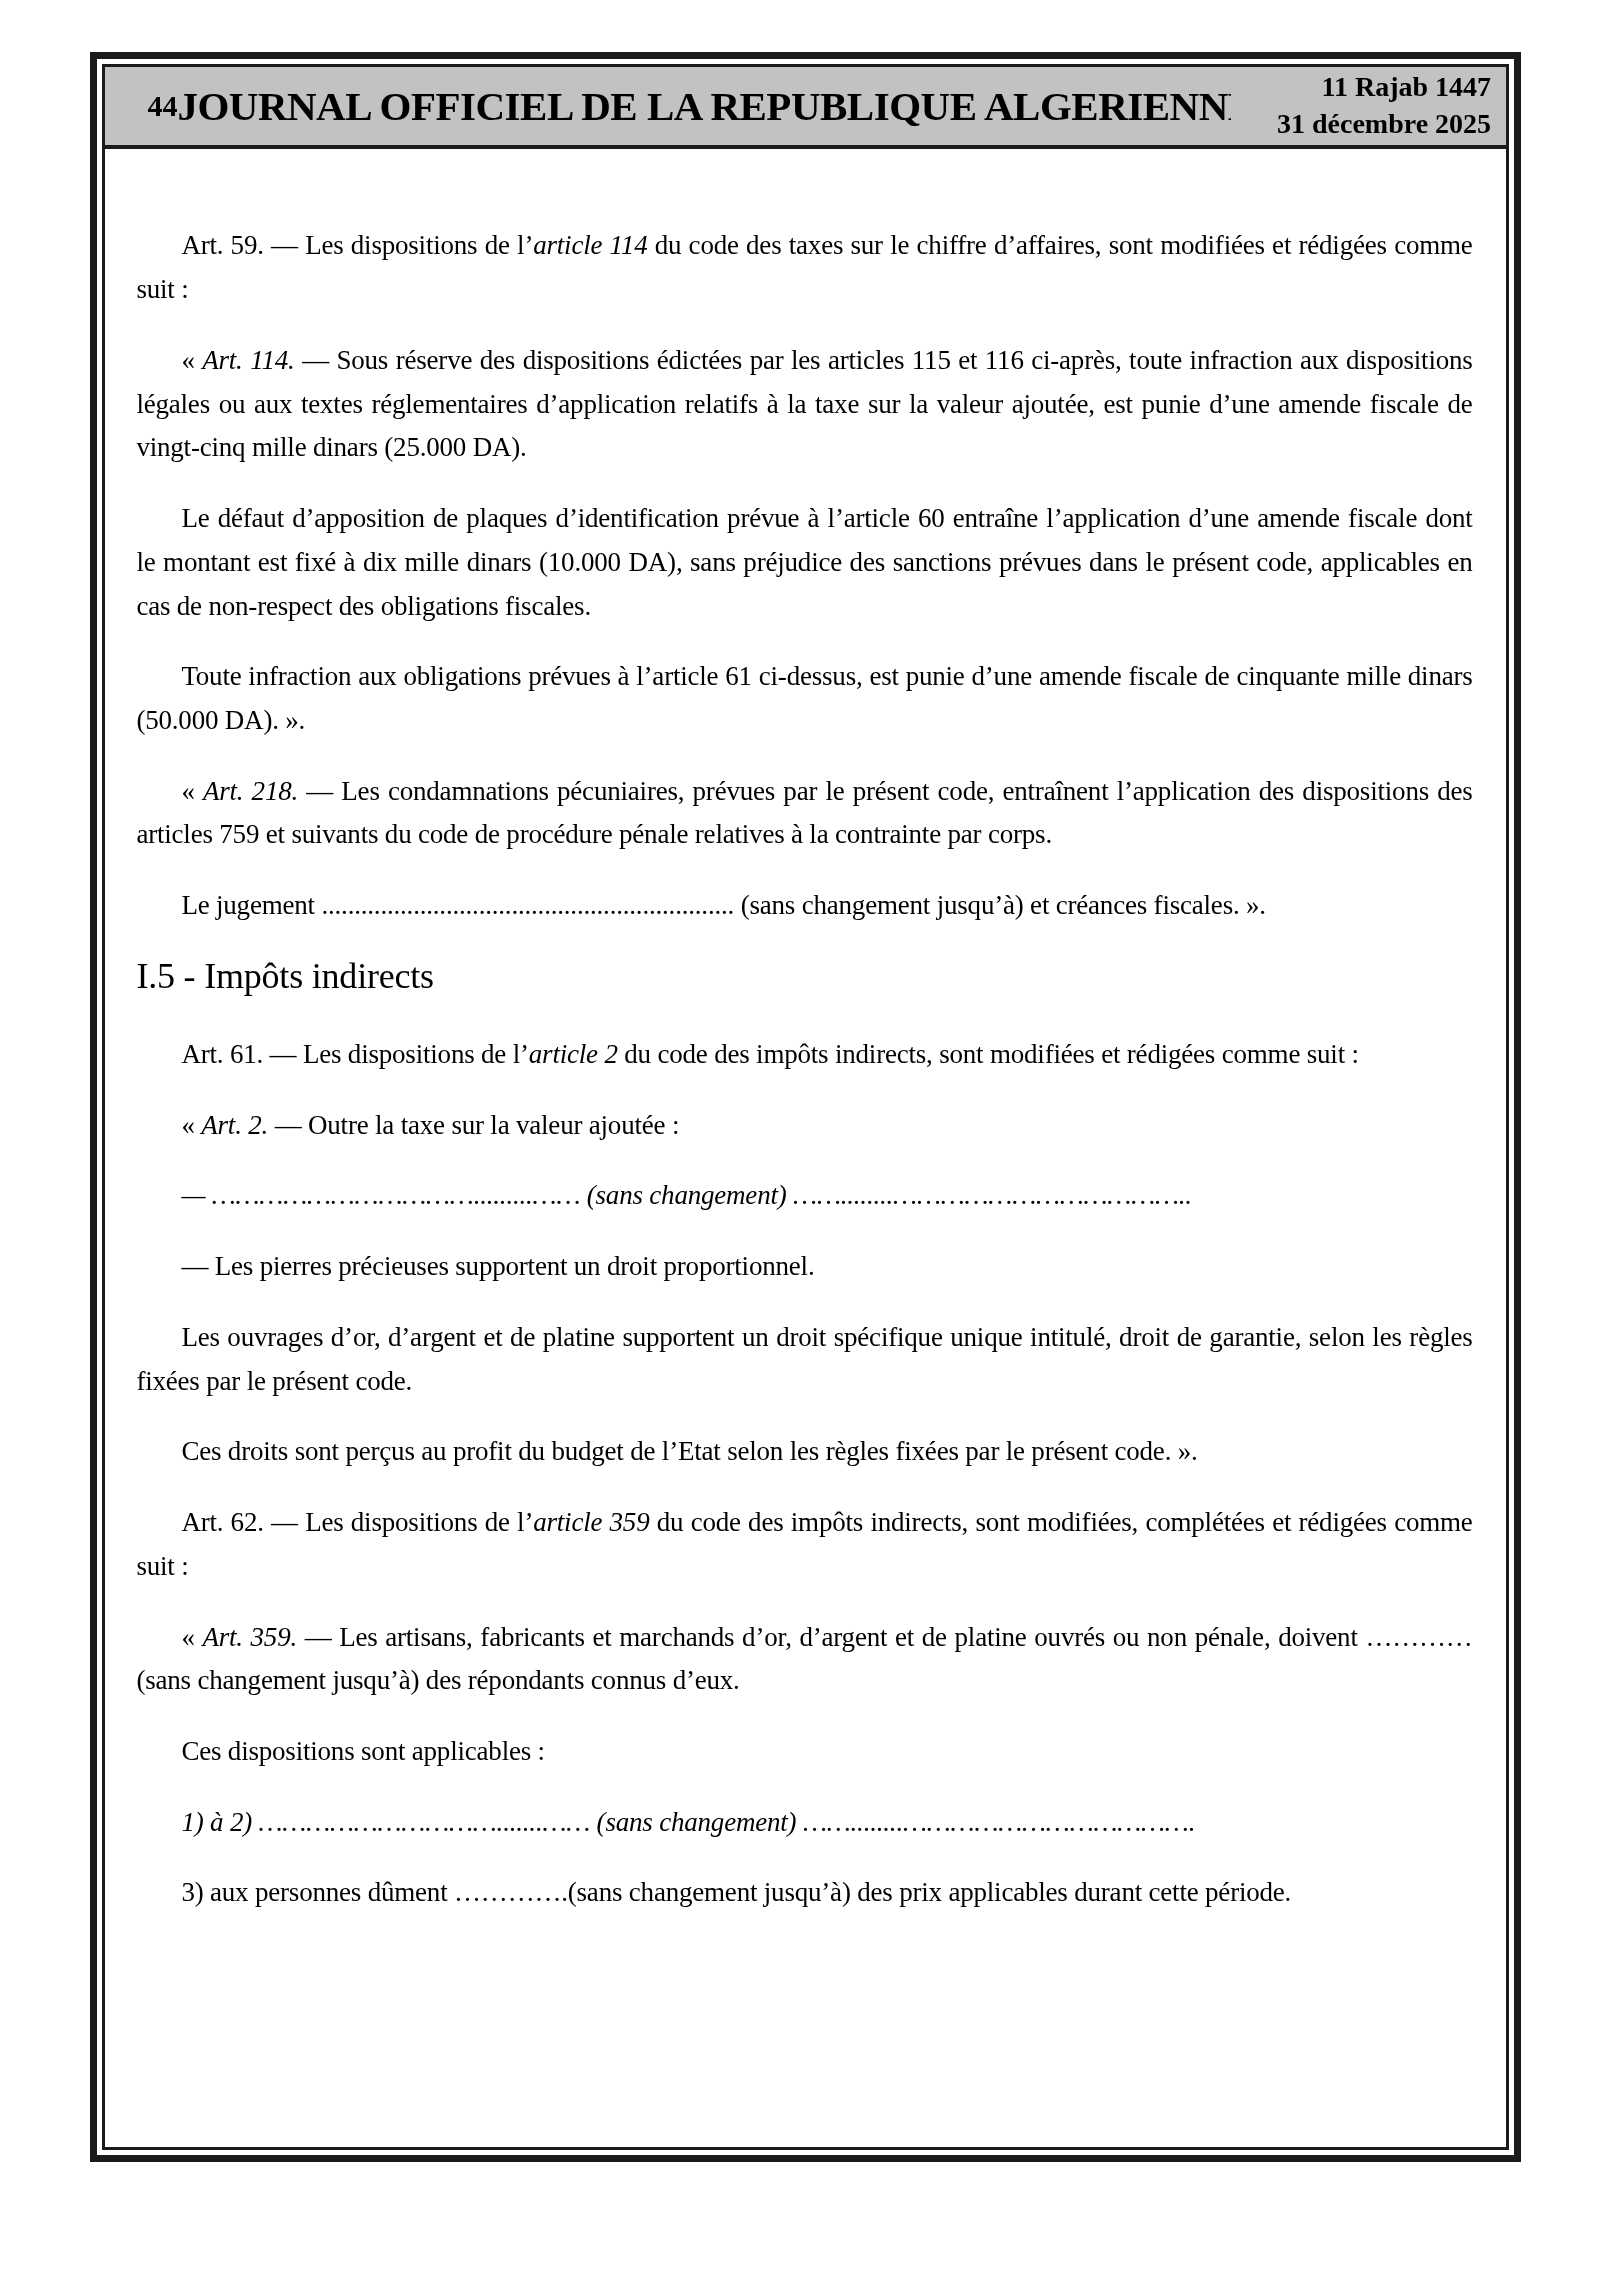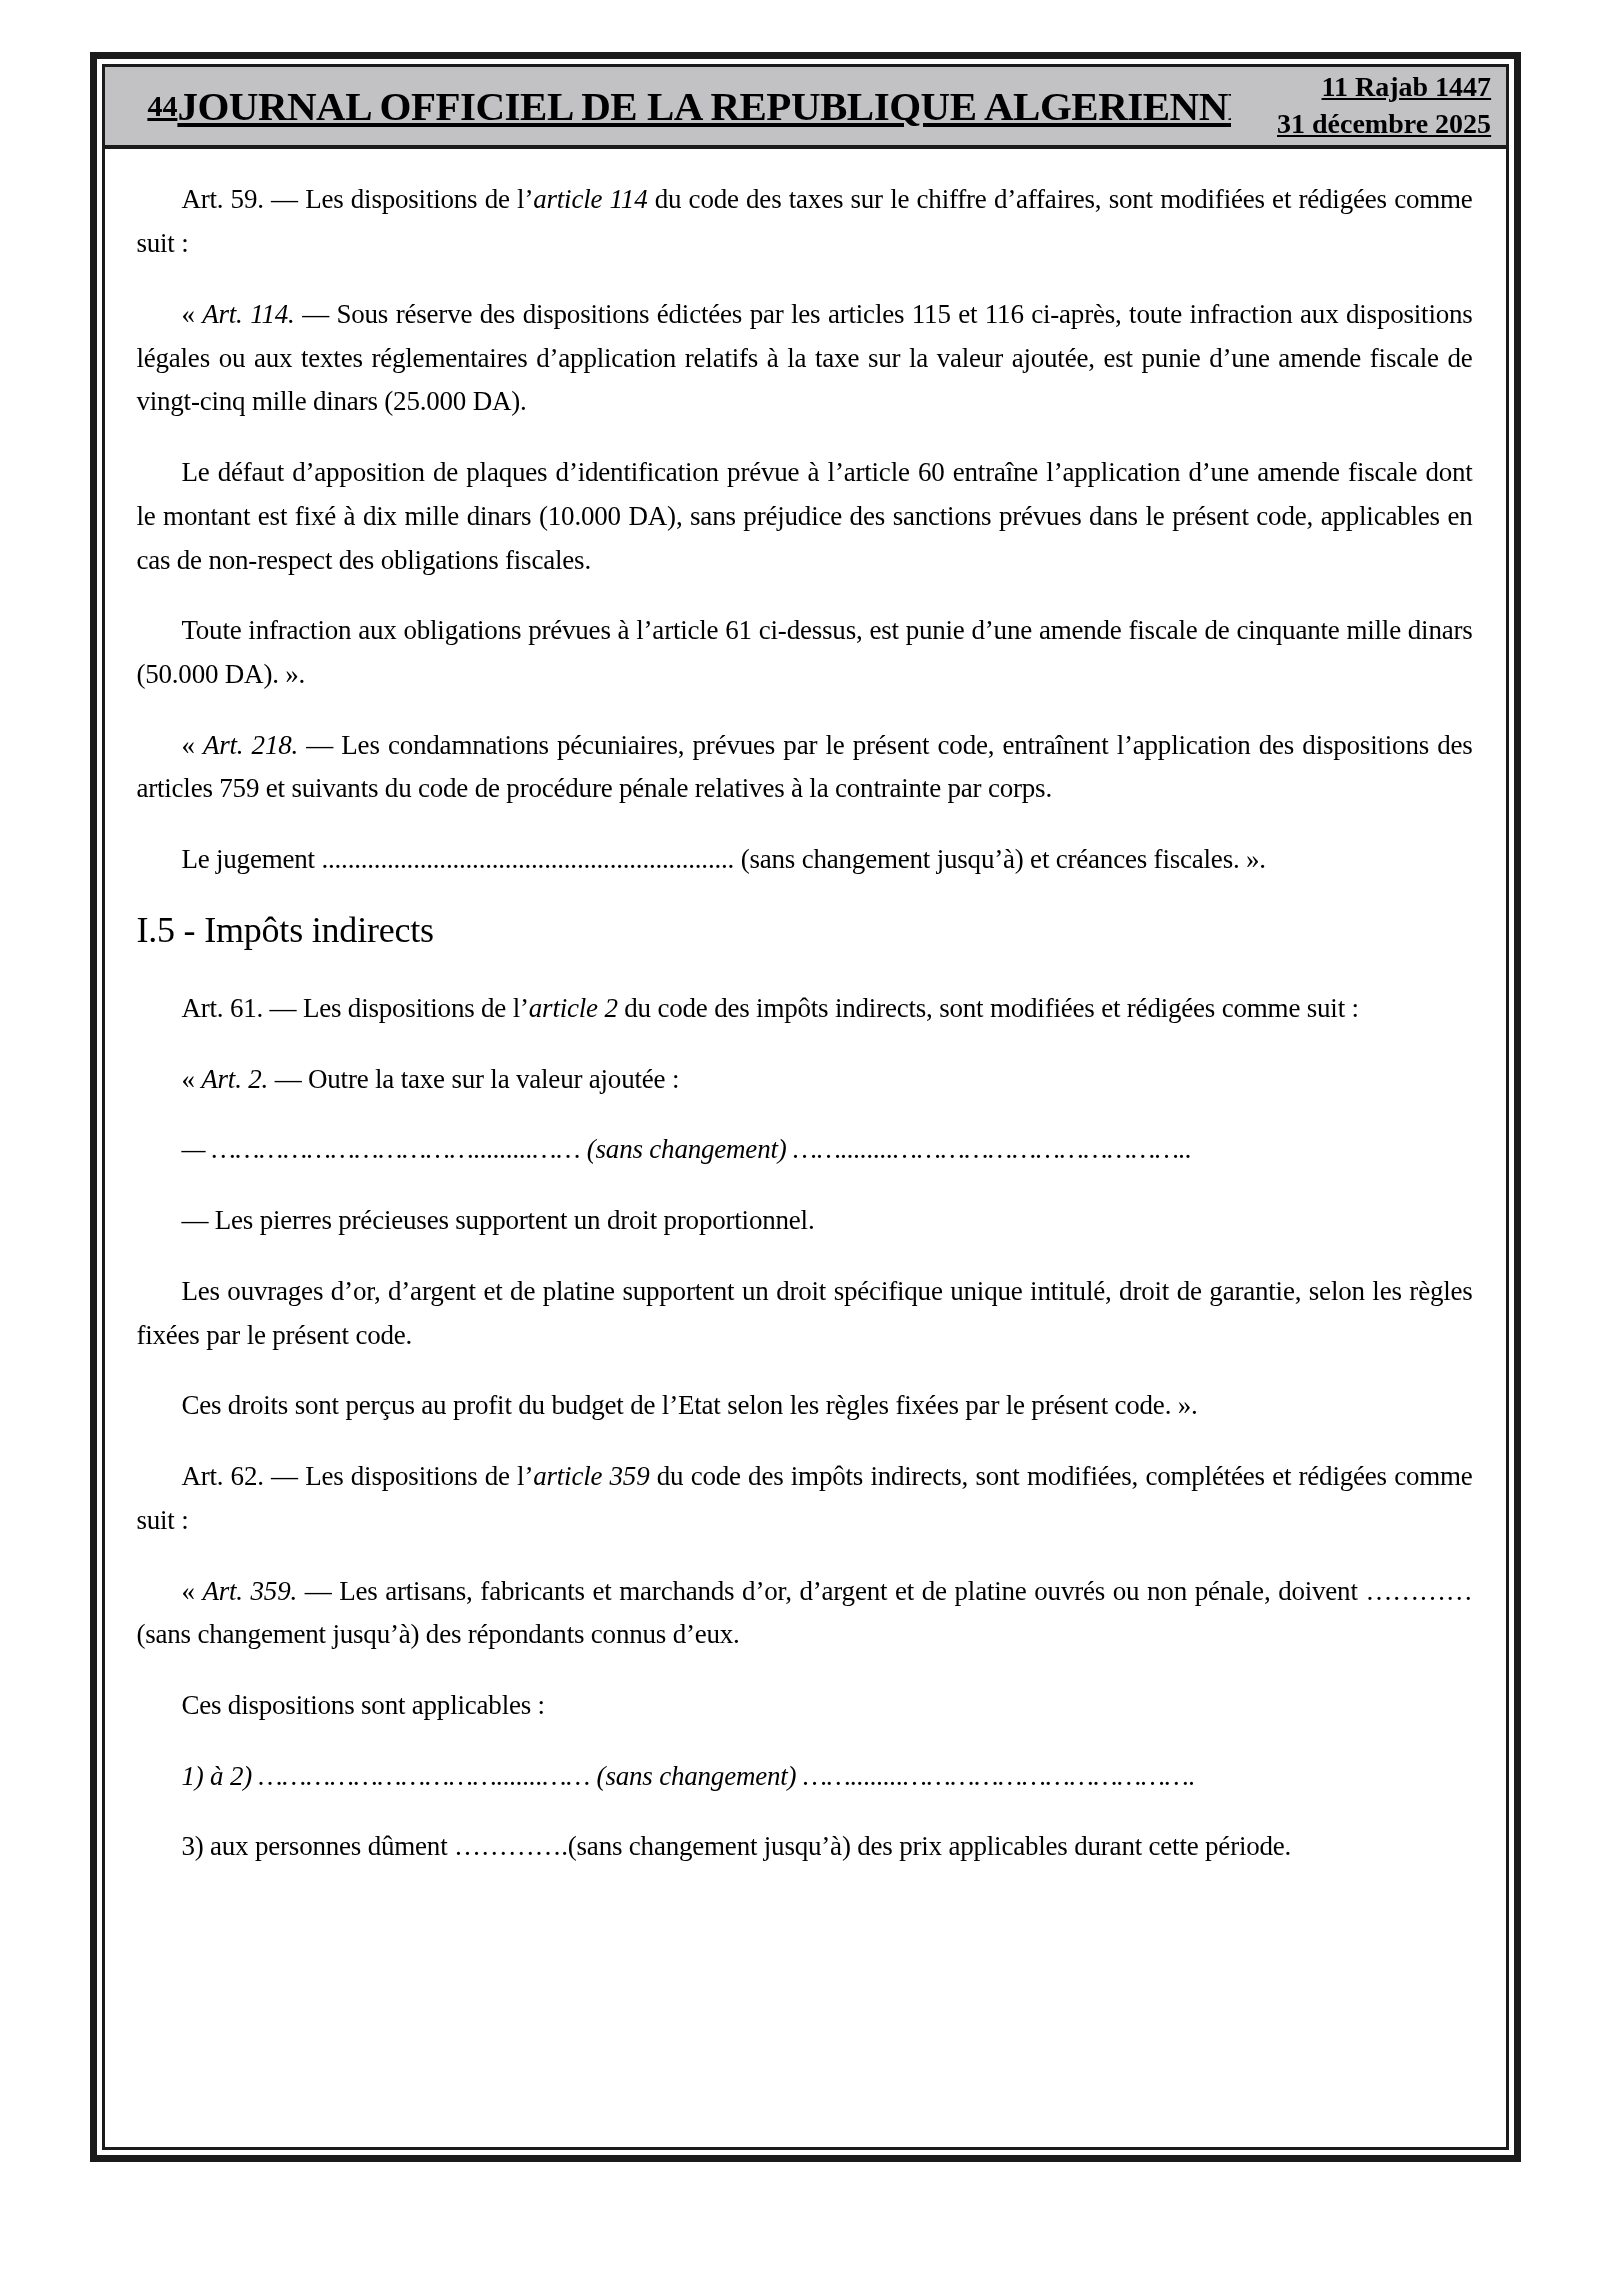--- a/index.html
+++ b/index.html
@@ -67,20 +67,21 @@
     font-size: 28px;
     line-height: 1.32;
     white-space: nowrap;
     margin-left: 46px;
   }
   .document-body {
     flex: 1 1 auto;
     padding: 29px 33px 0 31px;
     font-size: 27px;
     overflow: hidden;
+    margin-top: 46px;
   }
   .document-body p.paragraph {
     margin: 0 0 27px 0;
     text-indent: 45px;
     text-align: justify;
     line-height: 1.62;
     letter-spacing: -0.2px;
   }
   .document-body p.paragraph.nowrap {
     white-space: nowrap;
@@ -97,21 +98,21 @@
     letter-spacing: -0.2px;
   }
   .it { font-style: italic; }
 </style>
 </head>
 <body>
 
 <div class="frame-outer">
   <div class="frame-inner">
 
-    <header class="journal-header" style="background: rgb(194, 194, 196); text-decoration: underline;">
+    <header class="journal-header" style="background: rgb(194, 194, 196);">
       <div class="page-number">44</div>
       <div class="journal-title">JOURNAL OFFICIEL DE LA REPUBLIQUE ALGERIENNE N° 88</div>
       <div class="issue-dates">
         <div>11 Rajab 1447</div>
         <div>31 décembre 2025</div>
       </div>
     </header>
 
     <main class="document-body">
         <p class="paragraph"><span>Art. 59. — Les dispositions de l’</span><span class="it">article 114</span><span> du code des taxes sur le chiffre d’affaires, sont modifiées et rédigées comme suit :</span></p>

